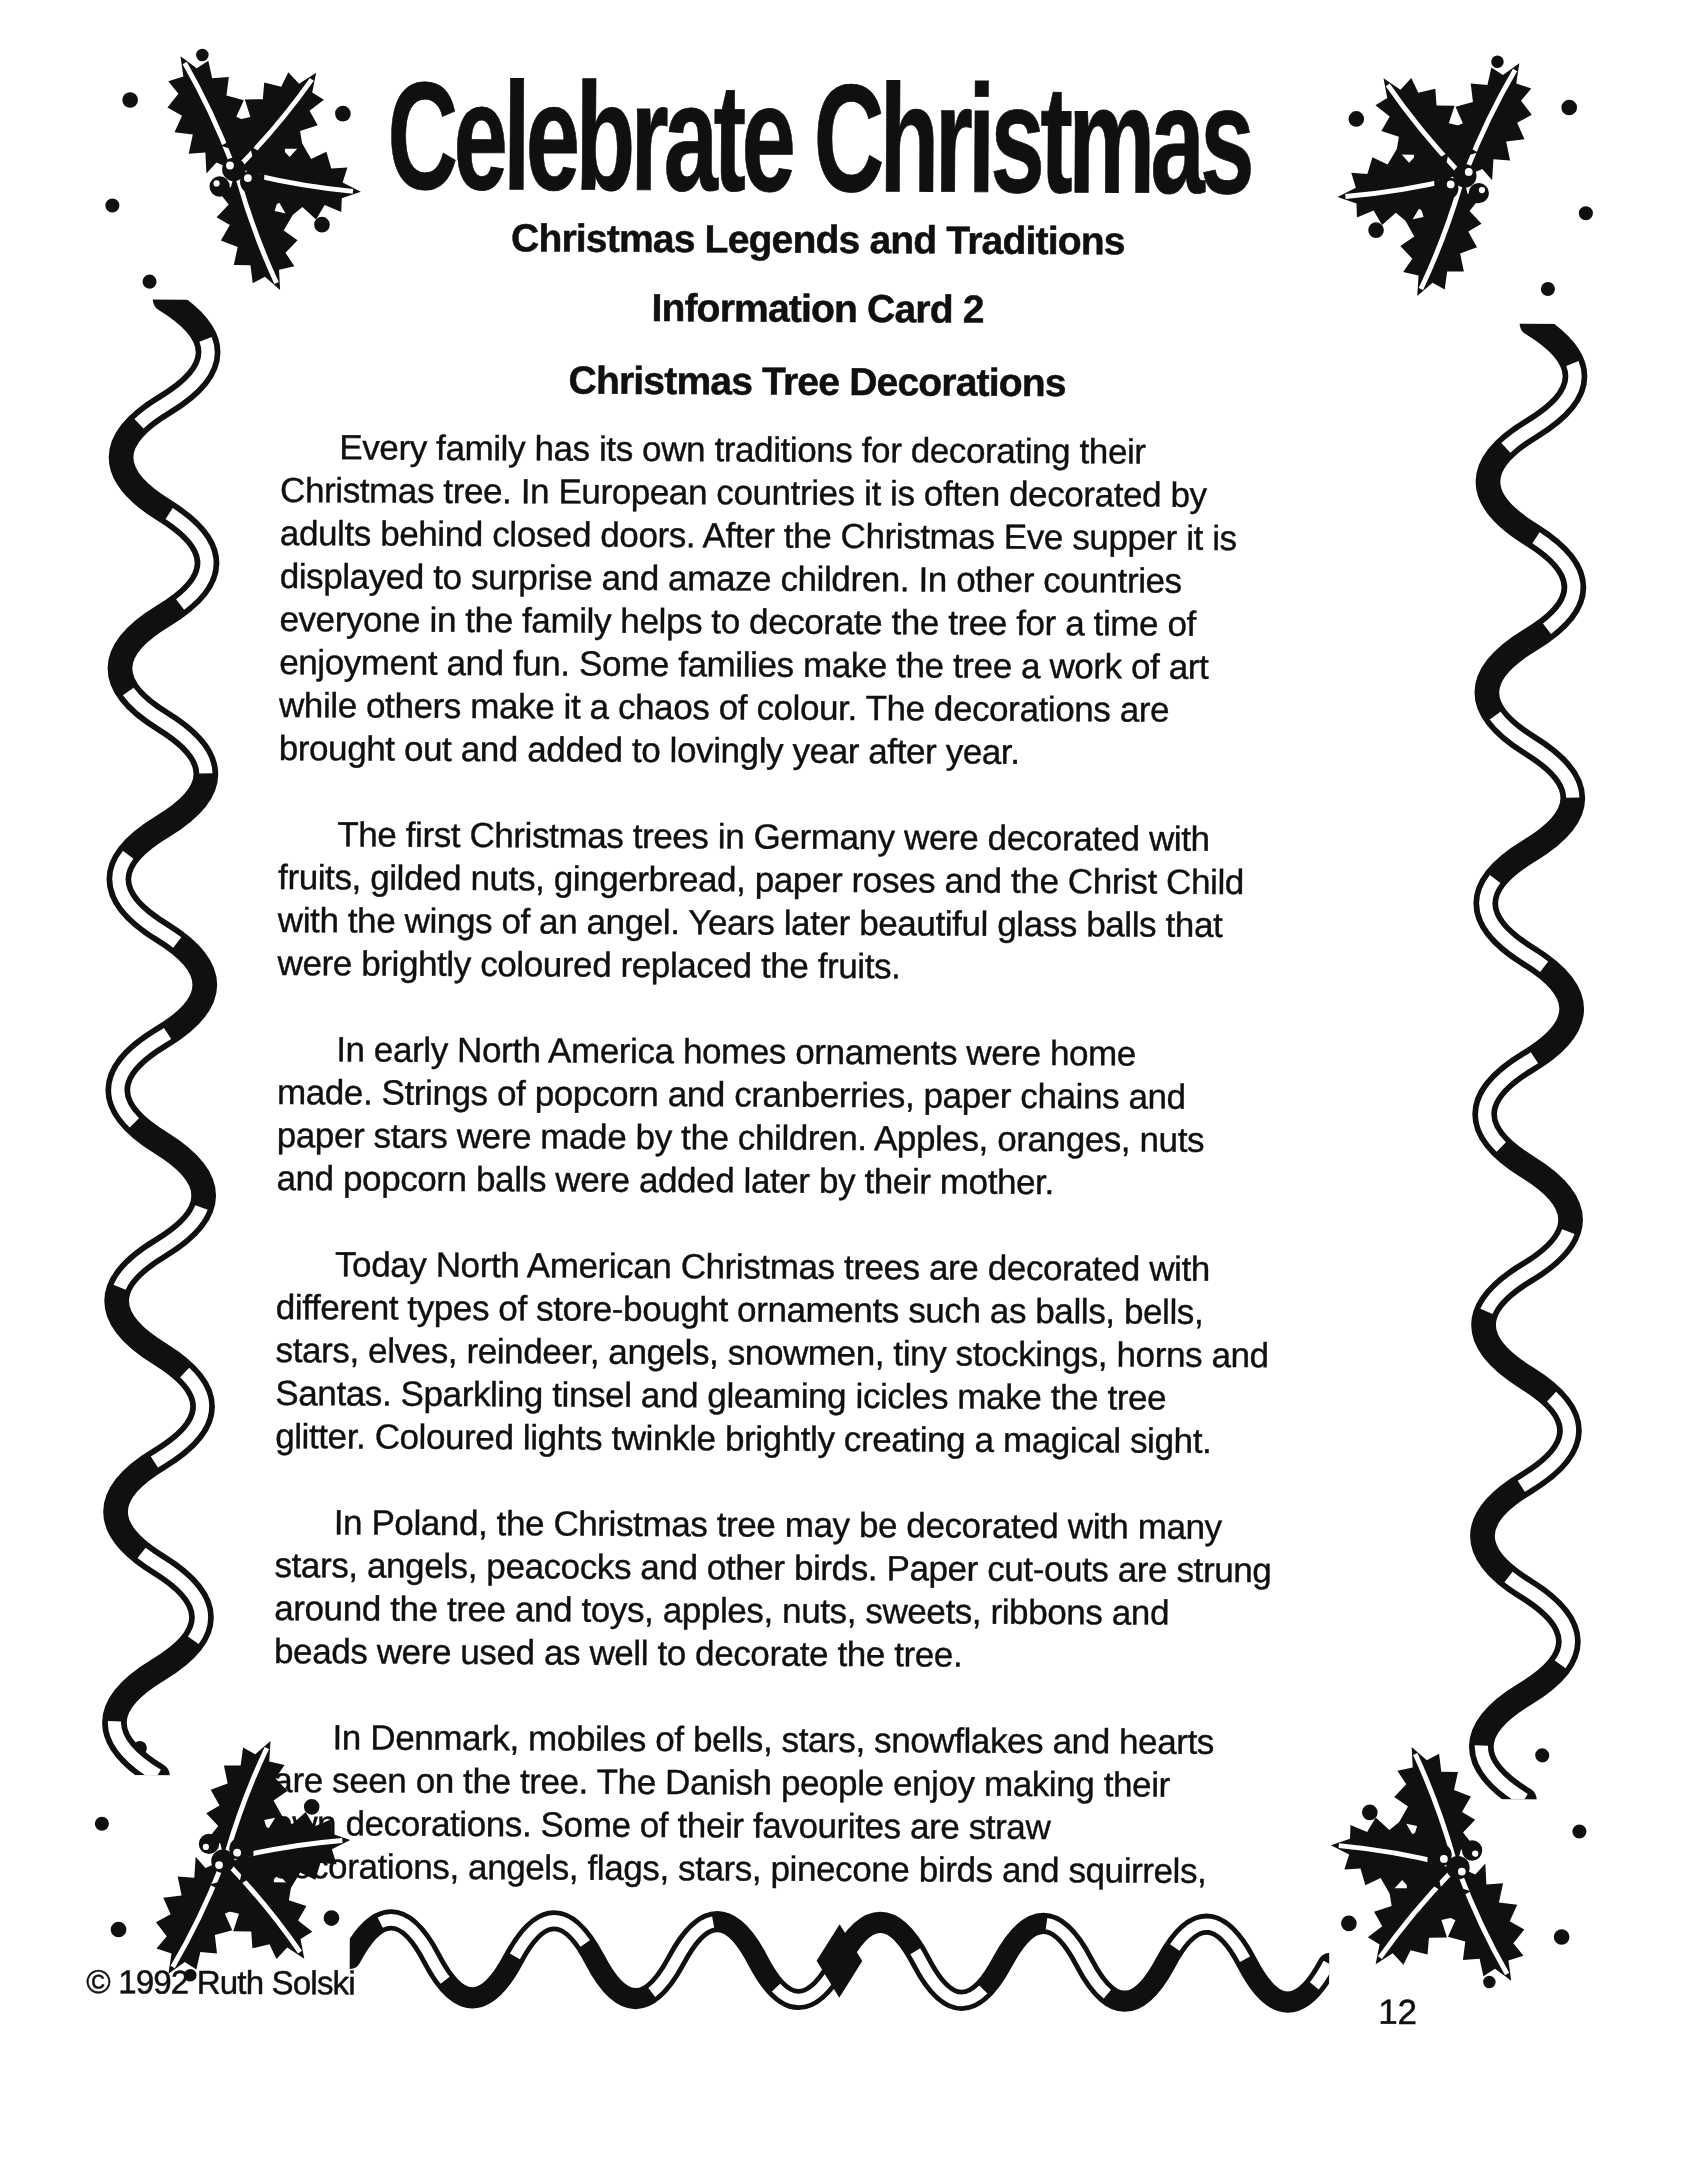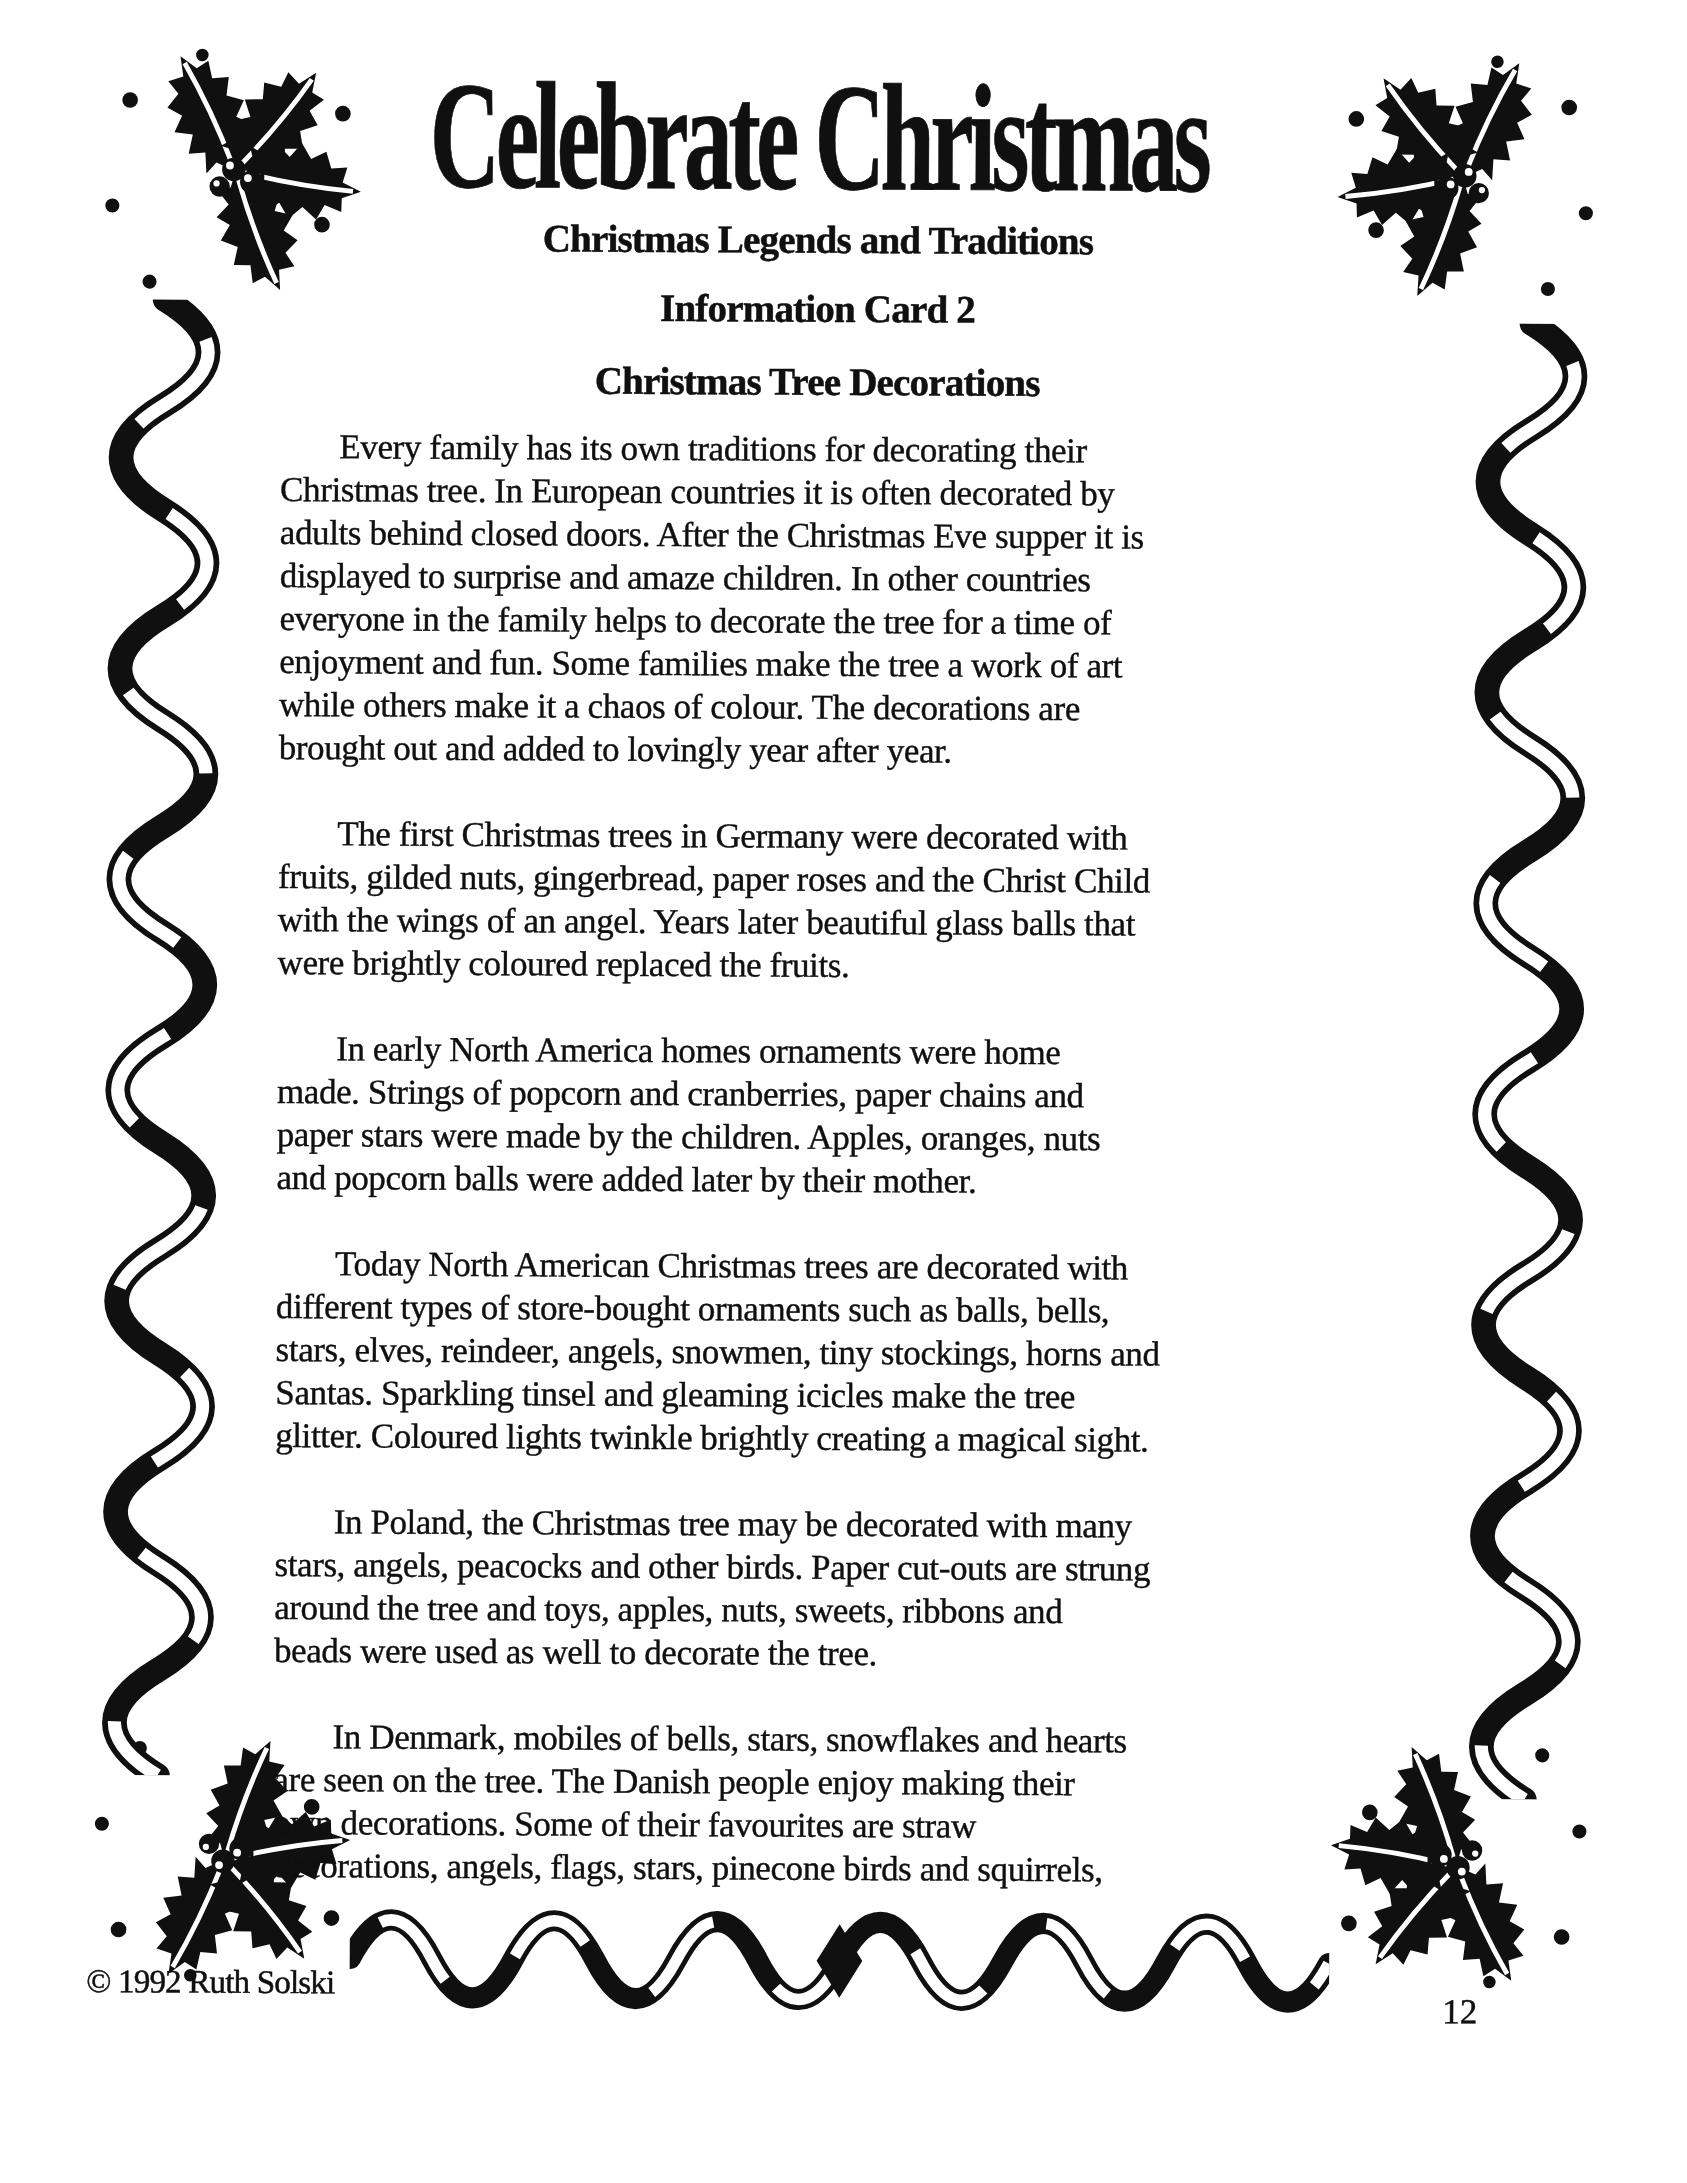--- a/index.html
+++ b/index.html
@@ -1,18 +1,18 @@
 <!DOCTYPE html>
 <html style="font-size:13px"><head>
 <meta charset="utf-8">
 <style>
   html,body{margin:0;padding:0;background:#e8e8e8;}
   .page{
     position:relative;width:1687px;height:2183px;background:#ffffff;
-    overflow:hidden;font-family:Liberation Serif, serif;color:#101010;
+    overflow:hidden;font-family:Liberation Sans, sans-serif;color:#101010;
   }
   .sheet{position:absolute;inset:0;transform:rotate(0.3deg);transform-origin:50% 50%;}
   .deco{position:absolute;z-index:1;}
   .txt{position:absolute;z-index:2;}
   .ink{color:#101010;-webkit-text-stroke:0.5px #101010;}
 
   .title-wrap{position:absolute;top:61px;left:-30px;width:100%;text-align:center;z-index:2;}
   .title{
     display:inline-block;font-weight:bold;font-size:153px;line-height:1;
     letter-spacing:-7.4px;transform:scaleX(0.64);transform-origin:50% 50%;
@@ -23,21 +23,21 @@
   .sub1{top:219px;}
   .sub2{top:288px;}
   .sub3{top:361px;}
 
   .body-copy{position:absolute;left:277px;top:428px;width:1140px;z-index:2;}
   .body-copy p{
     margin:0 0 43px 0;font-size:35px;line-height:43px;letter-spacing:-0.4px;
     white-space:pre-line;text-indent:59px;-webkit-text-stroke:0.4px #101010;
   }
   .copyright{position:absolute;left:91px;top:1967px;font-size:33px;letter-spacing:-0.8px;z-index:3;}
-  .page-num{position:absolute;left:1447px;top:1989px;font-size:35px;z-index:3;}
+  .page-num{position:absolute;left:1383px;top:1989px;font-size:35px;z-index:3;}
 </style>
 </head>
 <body>
 
 <div class="page">
   <div class="sheet">
 
     <svg width="0" height="0" style="position:absolute" aria-hidden="true">
       <defs>
         <g id="leaf">

